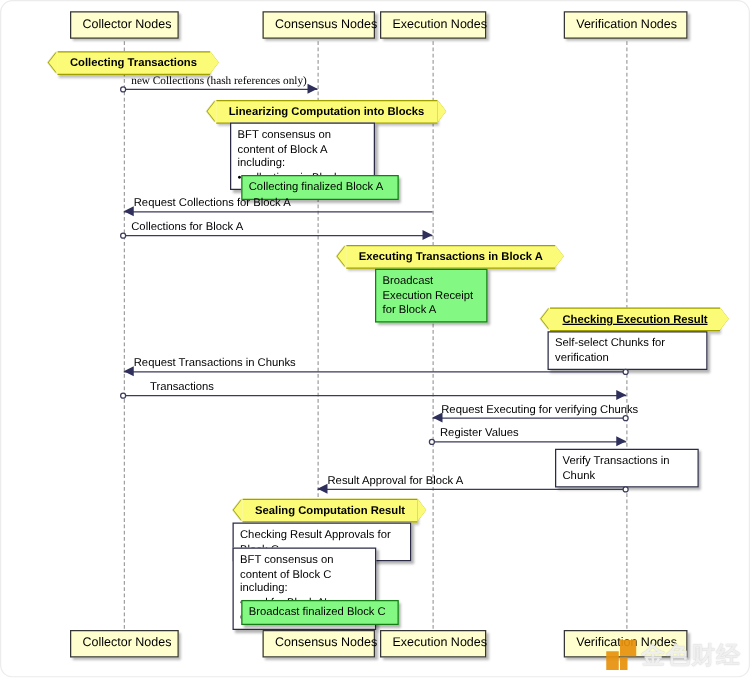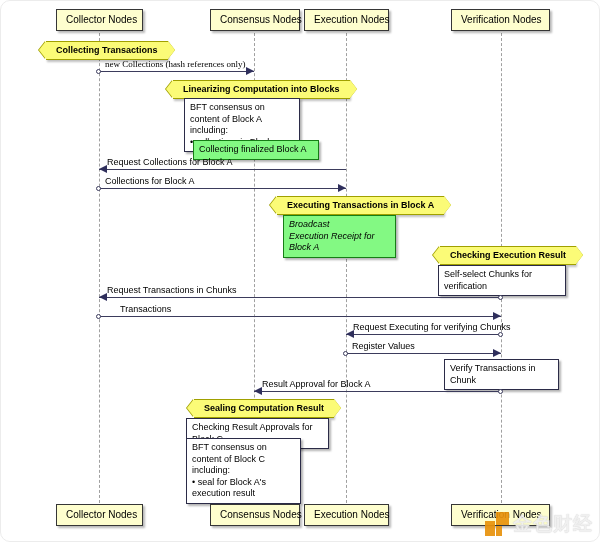--- a/index.html
+++ b/index.html
@@ -186,24 +186,24 @@
   <div class="msg-line" style="left:98px;top:168px;width:247px;"></div>
   <div class="arrow-head left" style="left:98px;top:164px;"></div>
 
   <div class="msg-label" style="left:104px;top:176px;">Collections for Block A</div>
   <div class="msg-line" style="left:98px;top:187px;width:247px;"></div>
   <div class="endpoint-dot" style="left:95px;top:184.5px;"></div>
   <div class="arrow-head right" style="left:337px;top:183px;"></div>
 
   <div class="divider" style="left:276px;top:195px;">Executing Transactions in Block A</div>
 
-  <div class="note green" style="left:282px;top:214px;width:113px;font-style:italic;">Broadcast
+  <div class="note green" style="left:299px;top:214px;width:90px;">Broadcast
 Execution Receipt for Block A</div>
 
-  <div class="divider" style="left:439px;top:245px;">Checking Execution Result</div>
+  <div class="divider" style="left:439px;top:245px;text-decoration:underline;">Checking Execution Result</div>
 
   <div class="note" style="left:437px;top:264px;width:128px;">Self-select Chunks for verification</div>
 
   <div class="msg-label" style="left:106px;top:285px;">Request Transactions in Chunks</div>
   <div class="msg-line" style="left:98px;top:296px;width:402px;"></div>
   <div class="endpoint-dot" style="left:497px;top:293.5px;"></div>
   <div class="arrow-head left" style="left:98px;top:292px;"></div>
 
   <div class="msg-label" style="left:119px;top:304px;">Transactions</div>
   <div class="msg-line" style="left:98px;top:315px;width:402px;"></div>
@@ -228,20 +228,21 @@
   <div class="arrow-head left" style="left:253px;top:386px;"></div>
 
   <div class="divider" style="left:193px;top:398px;">Sealing Computation Result</div>
 
   <div class="note" style="left:185px;top:417px;width:143px;">Checking Result Approvals for Block C</div>
 
   <div class="note" style="left:185px;top:437px;width:115px;">BFT consensus on content of Block C
 including:
   • seal for Block A's execution result</div>
 
+  <div class="note green" style="left:192px;top:479px;width:126px;">Broadcast finalized Block C</div>
 
   <div class="participant" style="left:55px; top:503px;width:87px;">Collector Nodes</div>
   <div class="participant" style="left:209px;top:503px;width:90px;">Consensus Nodes</div>
   <div class="participant" style="left:303px;top:503px;width:85px;">Execution Nodes</div>
   <div class="participant" style="left:450px;top:503px;width:99px;">Verification Nodes</div>
 
   <div id="watermark">
     <div id="wm-mark">
       <div class="sq s1"></div>
       <div class="sq s2"></div>

